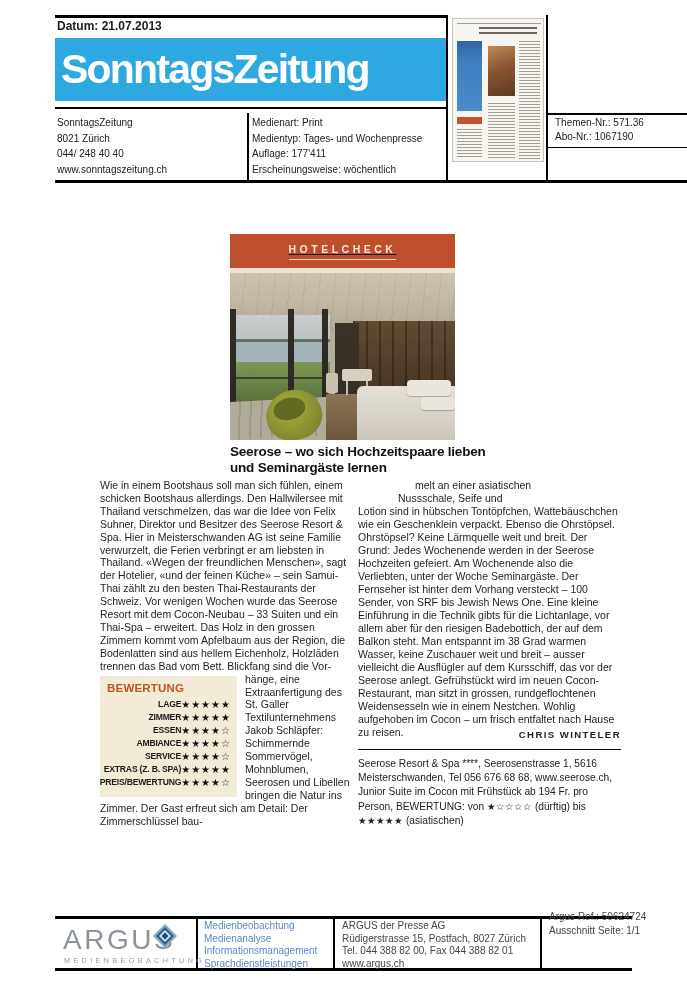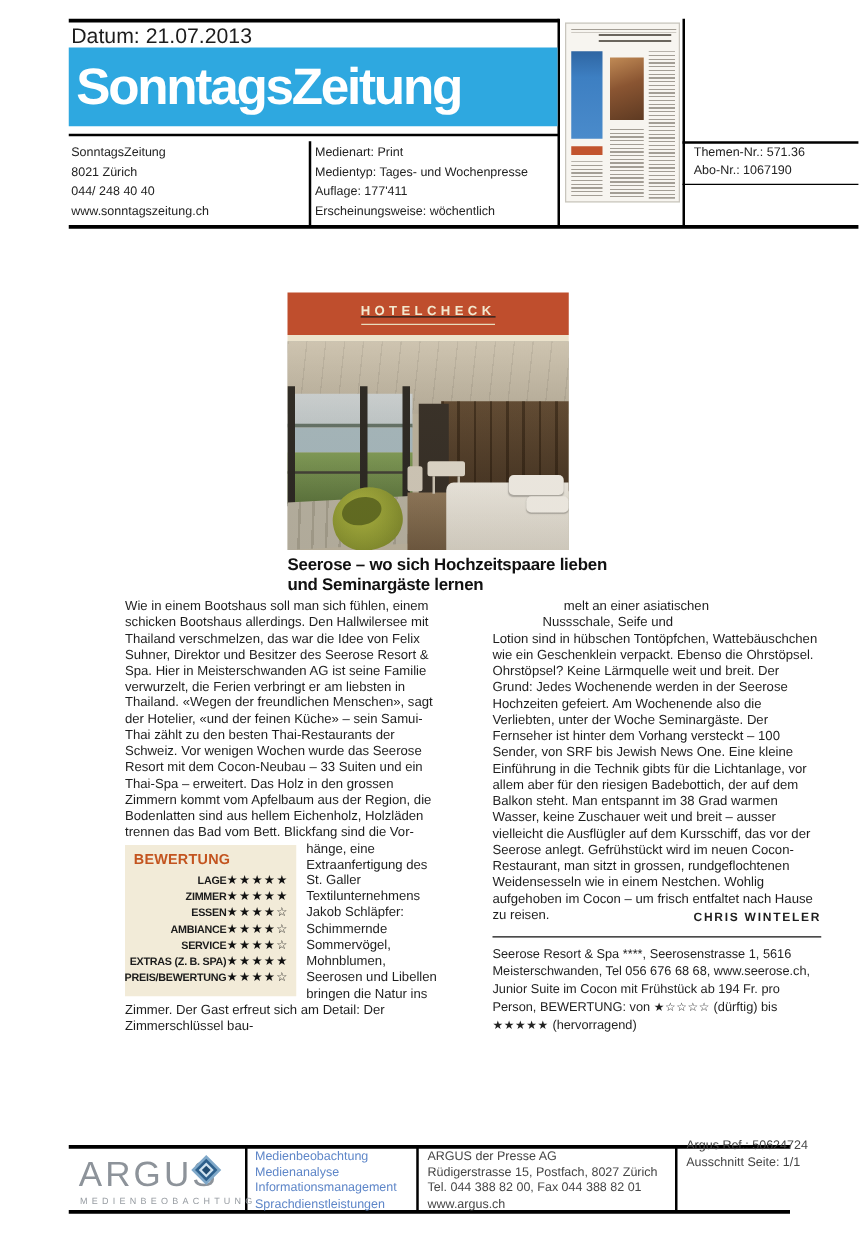--- a/index.html
+++ b/index.html
@@ -4,21 +4,21 @@
 <style>
   * { margin:0; padding:0; box-sizing:border-box; }
   html,body { background:#ffffff; }
   body { font-family:"Liberation Sans", sans-serif; color:#1c1c1c; }
   .page { position:relative; width:687px; height:989px; background:#fff; overflow:hidden; }
 
   .hrule { position:absolute; background:#000; }
   .vrule { position:absolute; background:#000; }
 
   
-  .datum { position:absolute; left:57px; top:19px; font-size:17px; font-weight:normal; }
+  .datum { position:absolute; left:57px; top:19px; font-size:12px; font-weight:bold; }
   .logo-band { position:absolute; left:55px; top:38px; width:391px; height:63px;
     display:flex; align-items:center; padding-left:6px; }
   .logo-band span { color:#fff; font-size:41px; font-weight:bold; letter-spacing:-1.8px; }
   .mast-col { position:absolute; top:115px; font-size:10px; line-height:15.5px; color:#222; }
   .refs-box { position:absolute; left:546px; top:113px; width:141px; font-size:10px; color:#222; }
   .refs-box .seg { padding:3px 0 3px 9px; line-height:14px; }
   .refs-box .seg.first { border-bottom:1.5px solid #000; }
   .refs-top { position:absolute; left:546px; top:113px; width:141px; height:2px; background:#000; }
 
   
@@ -68,21 +68,21 @@
   .ph-table::after { content:""; position:absolute; left:4px; top:12px; width:2px; height:14px; background:#c9c3b5; box-shadow:20px 0 #c9c3b5; }
   .ph-chair2 { position:absolute; left:96px; top:100px; width:12px; height:20px; background:#cfc9bb; border-radius:2px; }
   .ph-tint { position:absolute; inset:0; background:linear-gradient(rgba(186,150,104,0.10), rgba(120,90,60,0.08)); }
 
   .title { position:absolute; left:230px; top:444px; width:280px; font-size:13.5px;
     font-weight:bold; line-height:16px; letter-spacing:-0.2px; color:#111; }
 
   .col-left { position:absolute; left:100px; top:479px; width:253px;
     font-size:10.5px; line-height:12.9px; color:#1e1e1e; }
   .col-right { position:absolute; left:358px; top:479px; width:263px;
-    font-size:10.5px; line-height:13px; color:#1e1e1e;margin-left:36px; }
+    font-size:10.5px; line-height:13px; color:#1e1e1e; }
   .indent1 { padding-left:57px; }
   .indent2 { padding-left:40px; }
 
   .rating-box { float:left; width:137px; margin:3px 8px 4px 0; background:#f2ebd8; padding:6px 6px 8px 7px; }
   .rating-title { color:#c3541f; font-size:11.5px; font-weight:bold; margin-bottom:3px; letter-spacing:0.2px; }
   .rating-row { display:flex; justify-content:flex-end; align-items:center; line-height:13px; }
   .rating-label { font-size:8.6px; font-weight:bold; color:#1a1a1a; letter-spacing:-0.2px; white-space:nowrap; }
   .rating-stars { font-size:10px; color:#111; letter-spacing:1px; white-space:nowrap; }
 
   .author { float:right; font-size:9.6px; font-weight:bold; letter-spacing:1.4px; margin-top:2px; }
@@ -232,21 +232,21 @@
       <span>Lotion sind in hübschen Tontöpfchen, Wattebäuschchen wie ein Geschenklein verpackt. Ebenso die Ohrstöpsel. Ohrstöpsel? Keine Lärmquelle weit und breit. Der Grund: Jedes Wochenende werden in der Seerose Hochzeiten gefeiert. Am Wochenende also die Verliebten, unter der Woche Seminargäste. Der Fernseher ist hinter dem Vorhang versteckt – 100 Sender, von SRF bis Jewish News One. Eine kleine Einführung in die Technik gibts für die Lichtanlage, vor allem aber für den riesigen Badebottich, der auf dem Balkon steht. Man entspannt im 38 Grad warmen Wasser, keine Zuschauer weit und breit – ausser vielleicht die Ausflügler auf dem Kursschiff, das vor der Seerose anlegt. Gefrühstückt wird im neuen Cocon-Restaurant, man sitzt in grossen, rundgeflochtenen Weidensesseln wie in einem Nestchen. Wohlig aufgehoben im Cocon – um frisch entfaltet nach Hause zu reisen.</span>
       <span class="author">CHRIS WINTELER</span>
     </div>
     <div class="footnote">
       <span>Seerose Resort &amp; Spa ****, Seerosenstrasse 1, 5616 Meisterschwanden, Tel 056 676 68 68, www.seerose.ch, Junior Suite im Cocon mit Frühstück ab 194 Fr. pro Person, BEWERTUNG:</span>
       <span>von</span>
       <span class="stars">★☆☆☆☆</span>
       <span>(dürftig)</span>
       <span>bis</span>
       <span class="stars">★★★★★</span>
-      <span>(hervorragend)</span>
+      <span>(asiatischen)</span>
     </div>
   </div>
 
   <div class="hrule" style="left:55px; top:916px; width:577px; height:2.5px;"></div>
   <div class="hrule" style="left:55px; top:968px; width:577px; height:2.5px;"></div>
   <div class="vrule" style="left:196px; top:916px; width:1.5px; height:52px;"></div>
   <div class="vrule" style="left:333px; top:916px; width:1.5px; height:52px;"></div>
   <div class="vrule" style="left:540px; top:916px; width:1.5px; height:52px;"></div>
 
   <div class="argus-word">ARGUS</div>

